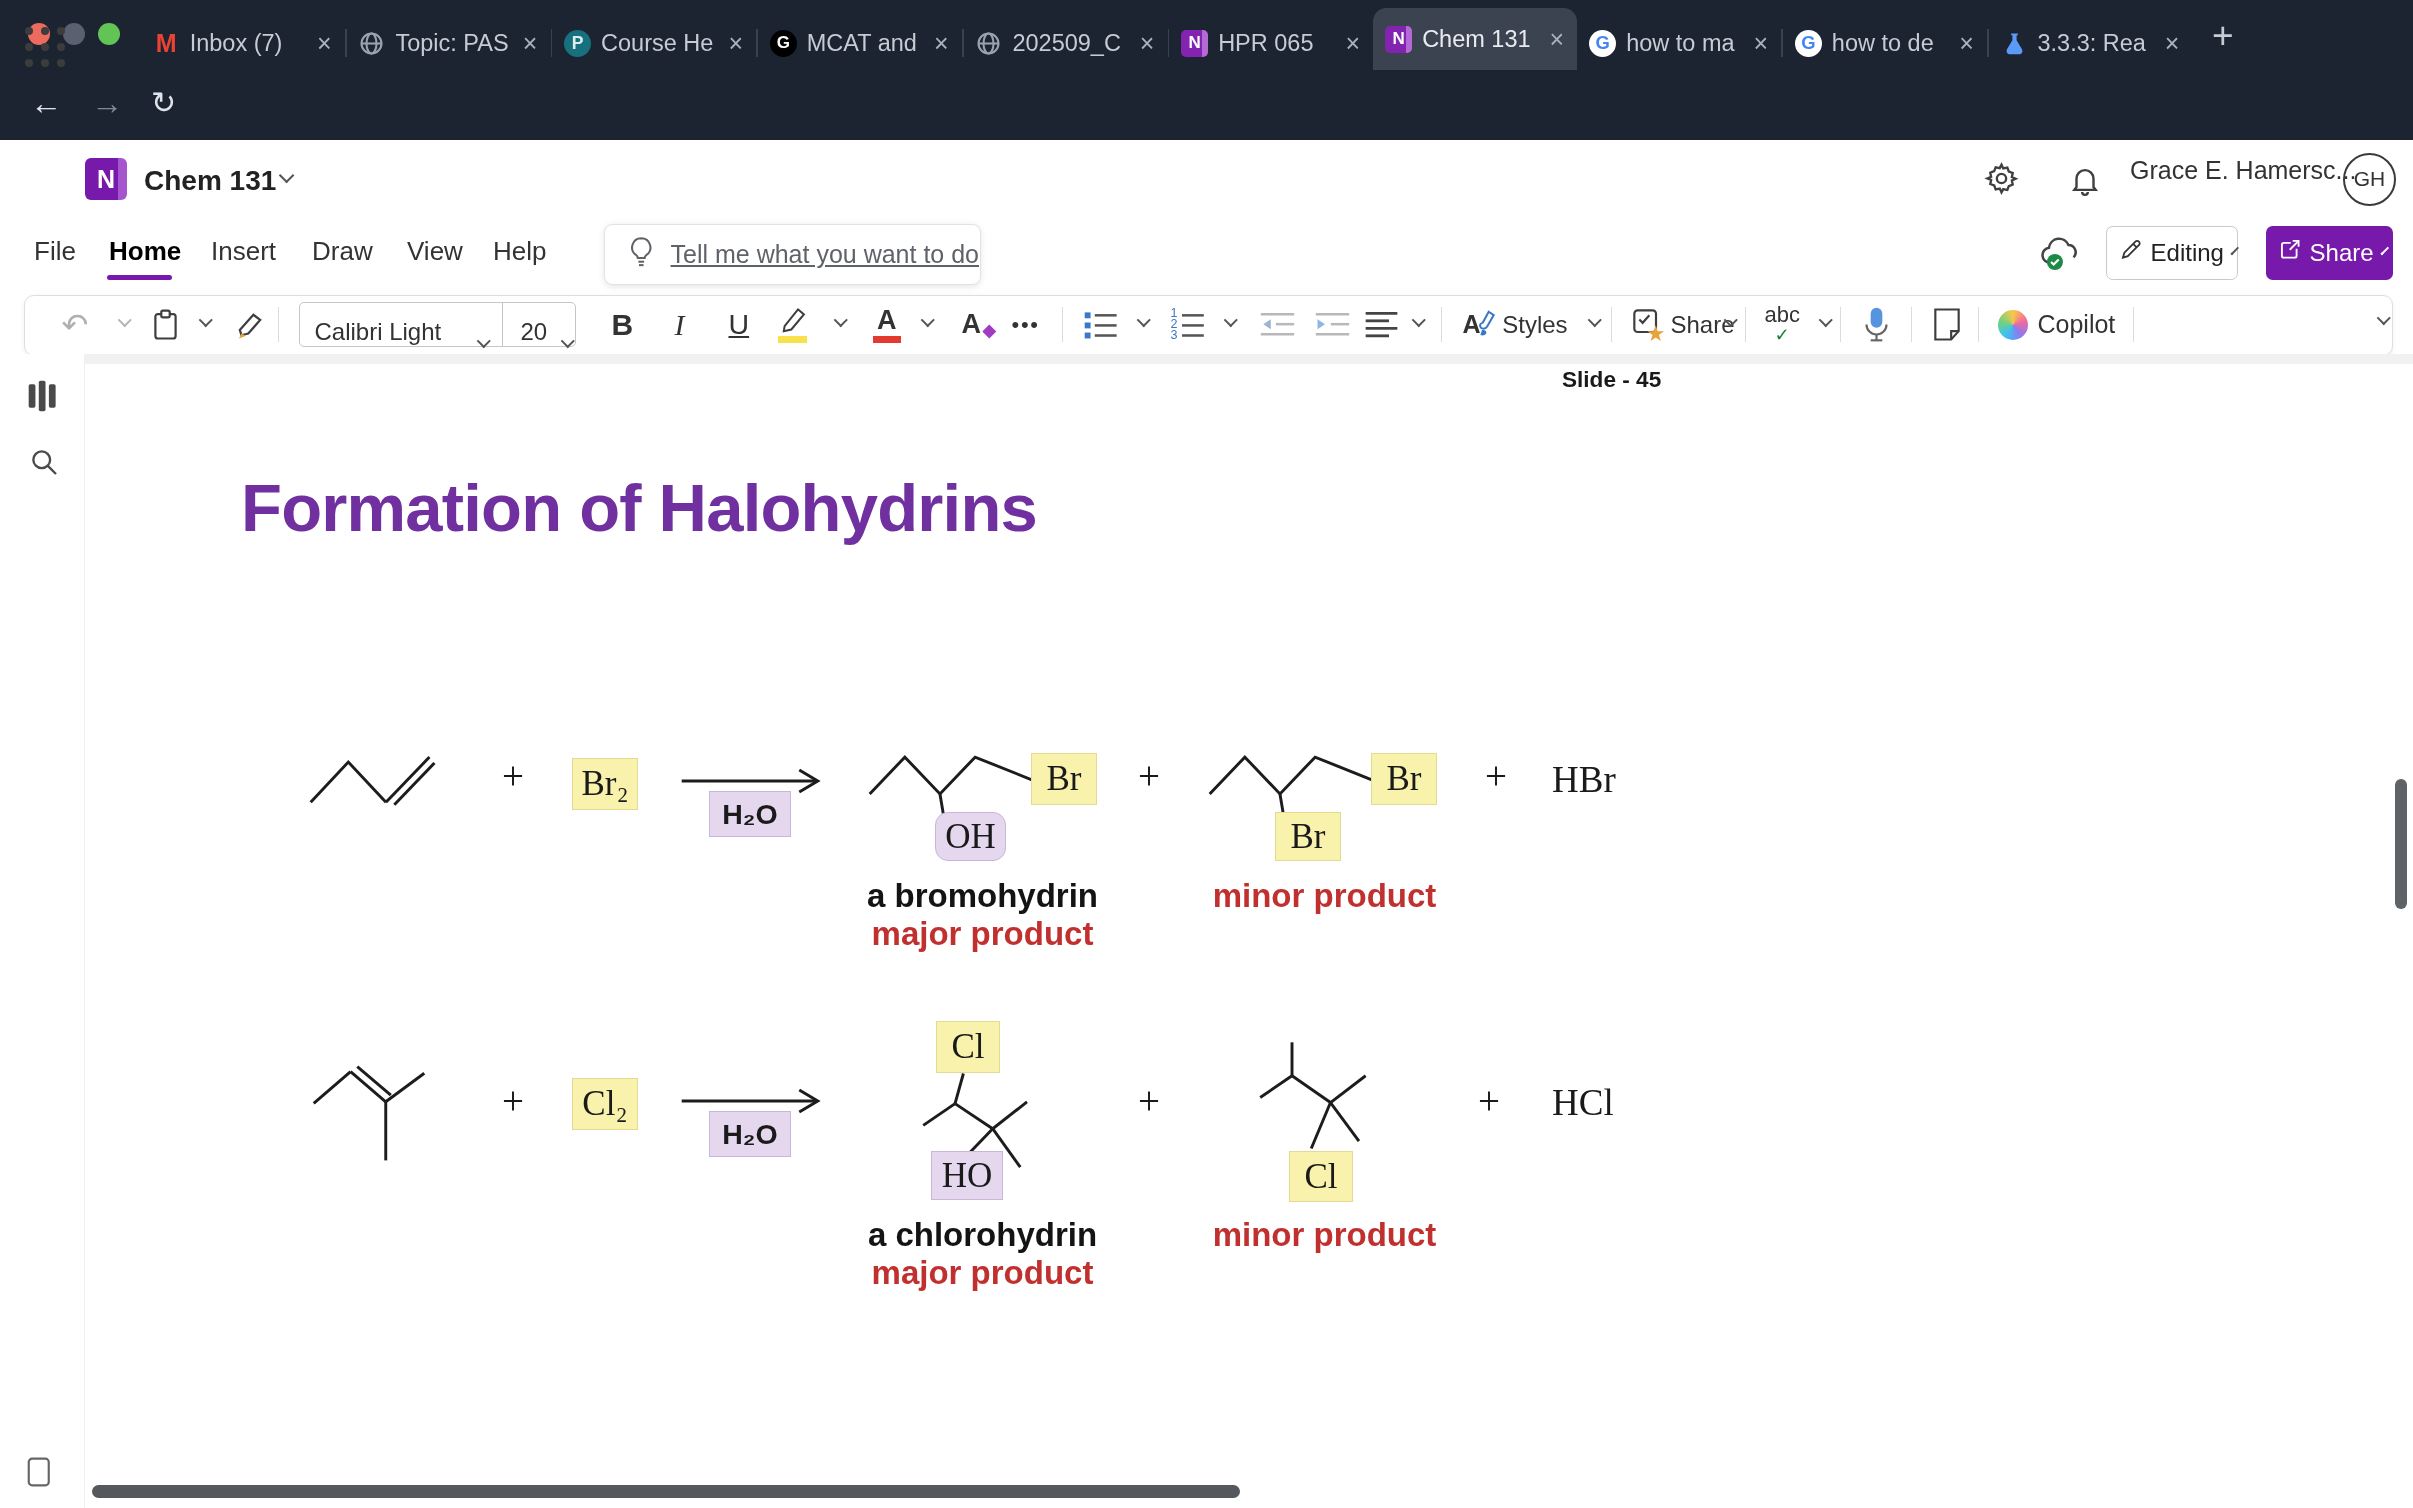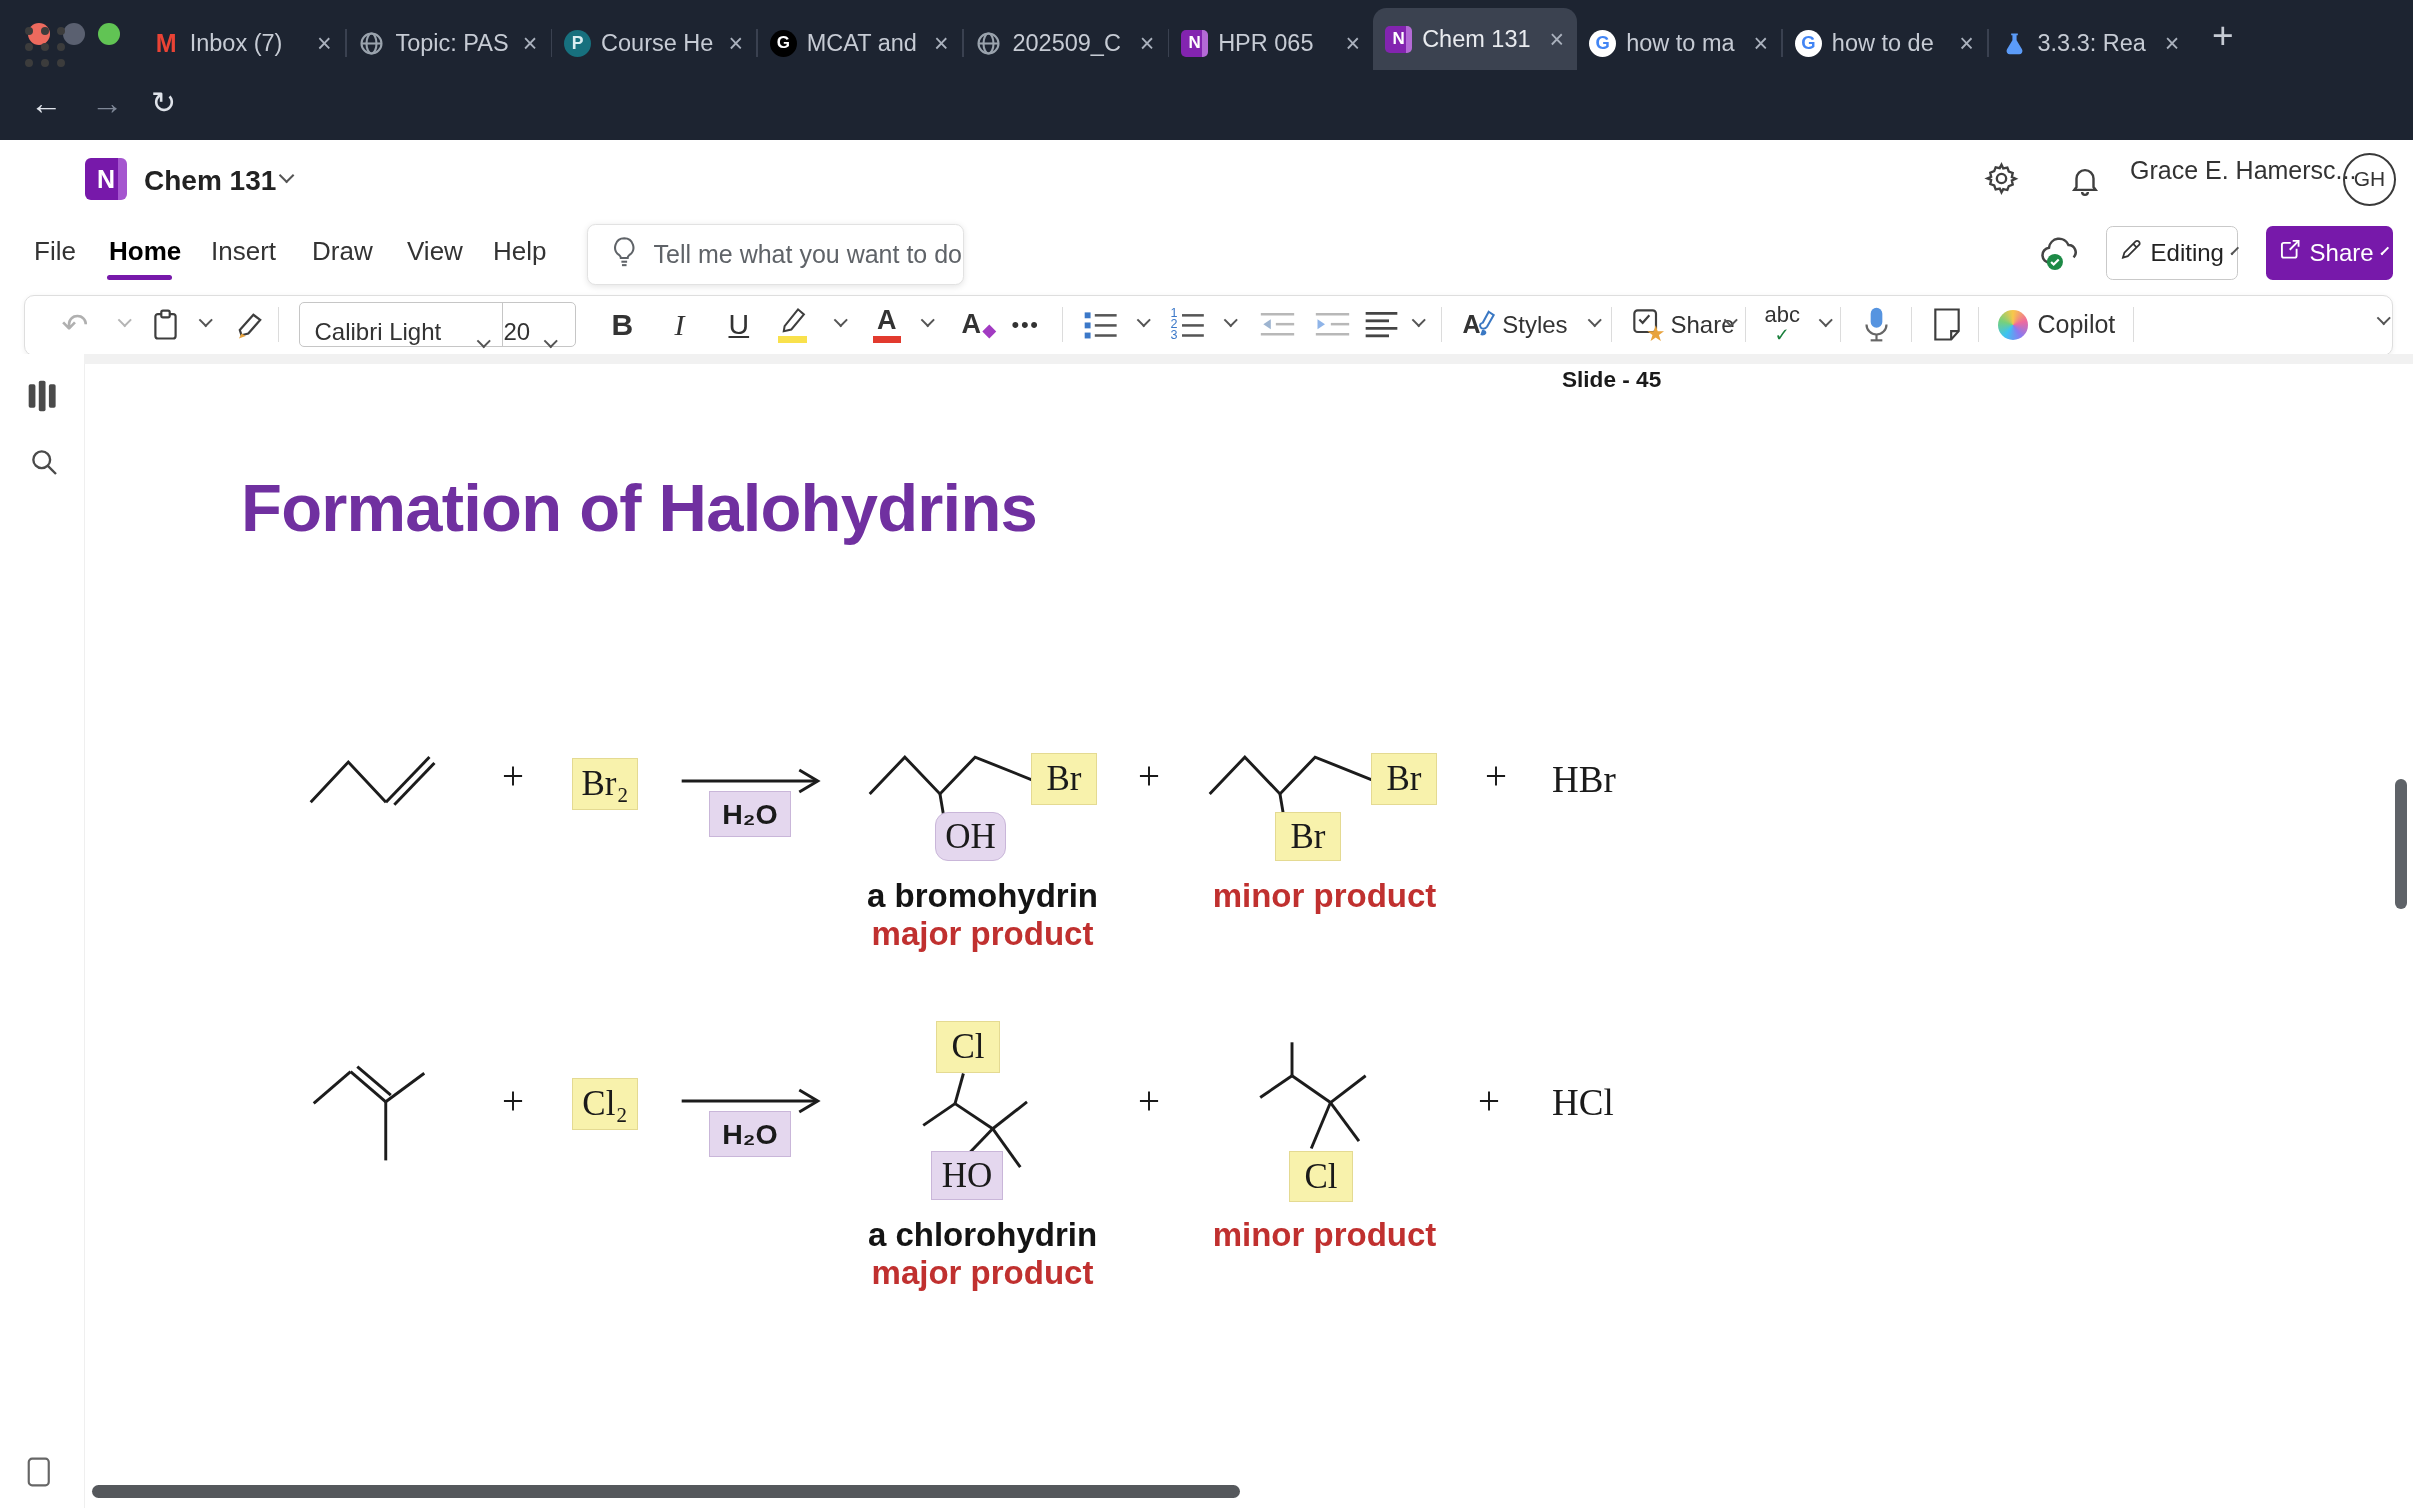--- a/index.html
+++ b/index.html
@@ -33,22 +33,22 @@
   .dots{display:grid;grid-template-columns:repeat(3,8.4px);grid-gap:7.5px;}
   .dots i{width:8.4px;height:8.4px;border-radius:50%;background:#3c3c3c;}
   .chev{display:inline-block;width:9.2px;height:9.2px;border-right:2.5px solid #555;border-bottom:2.5px solid #555;
         transform:rotate(45deg);margin-left:8.4px;margin-top:-5px;}
   .chev.sm{width:7.5px;height:7.5px;border-width:2.1px;}
   .chev.white{border-color:#fff;}
   .chev.lt{border-color:#b5b5b5;}
 
   .menubar{position:absolute;left:0;top:216px;width:1907px;height:75px;background:#fff;}
   .mitem{position:absolute;top:20px;font-size:26px;color:#333;}
-  .tellme{position:absolute;left:587px;top:8.4px;width:375px;height:59px;border:0.8px solid #e2e2e2;border-radius:8.4px;
-          background:#fff;box-shadow:0 1.7px 6.7px rgba(0,0,0,.10);display:flex;align-items:center;color:#5f6368;font-size:25px;}
+  .tellme{position:absolute;left:604px;top:8.4px;width:375px;height:59px;border:0.8px solid #e2e2e2;border-radius:8.4px;
+          background:#fff;box-shadow:0 1.7px 6.7px rgba(0,0,0,.10);display:flex;align-items:center;color:#5f6368;font-size:25px;text-decoration:underline;}
   .pillbtn{position:absolute;top:10px;height:54px;border-radius:6.7px;display:flex;align-items:center;font-size:24px;box-sizing:border-box;}
 
   .ribbon{position:absolute;left:23.5px;top:295px;width:2367px;height:59px;background:#fff;border:0.8px solid #dedede;
           border-radius:10px;box-shadow:0 1.7px 5px rgba(0,0,0,.06);}
   .rit{position:absolute;top:0;height:57px;display:flex;align-items:center;color:#333;}
   .vdiv{position:absolute;top:11px;width:1.7px;height:35px;background:#dcdcdc;}
   .fontsel{position:absolute;left:274px;top:5.9px;width:277px;height:45px;border:0.8px solid #c6c6c6;border-radius:5px;
            display:flex;align-items:flex-end;font-size:24px;color:#333;box-sizing:border-box;}
   .ytag{width:28.5px;height:6.7px;margin-top:1.7px;}
 
@@ -302,21 +302,21 @@
           <path d="M10 30l-3 6 8-3z" fill="#e8a33d"></path>
         </svg>
     </span>
 
     <span class="vdiv" style="left:253px;"></span>
 
     <div class="fontsel">
       <span style="margin-left:15px;width:156px;">Calibri Light</span>
       <span class="chev sm" style="margin-right:13.4px;"></span>
       <span style="width:1.7px;height:44px;background:#c6c6c6;"></span>
-      <span style="width:34px;">20</span>
+      <span style="margin-left:17px;width:34px;">20</span>
       <span class="chev sm"></span>
     </div>
 
     <span class="rit" style="left:587px;font-size:30px;font-weight:bold;">B</span>
     <span class="rit serif" style="left:650px;font-size:30px;font-style:italic;">I</span>
     <span class="rit" style="left:704px;font-size:28.5px;text-decoration:underline;">U</span>
 
     <span class="rit" style="left:751px;flex-direction:column;justify-content:center;">
       <svg width="34" height="28.5" viewBox="0 0 40 34">
           <path d="M10 24L26 4l7 6-15 18-9 2z" fill="none" stroke="#3e3e3e" stroke-width="2.4"></path>

